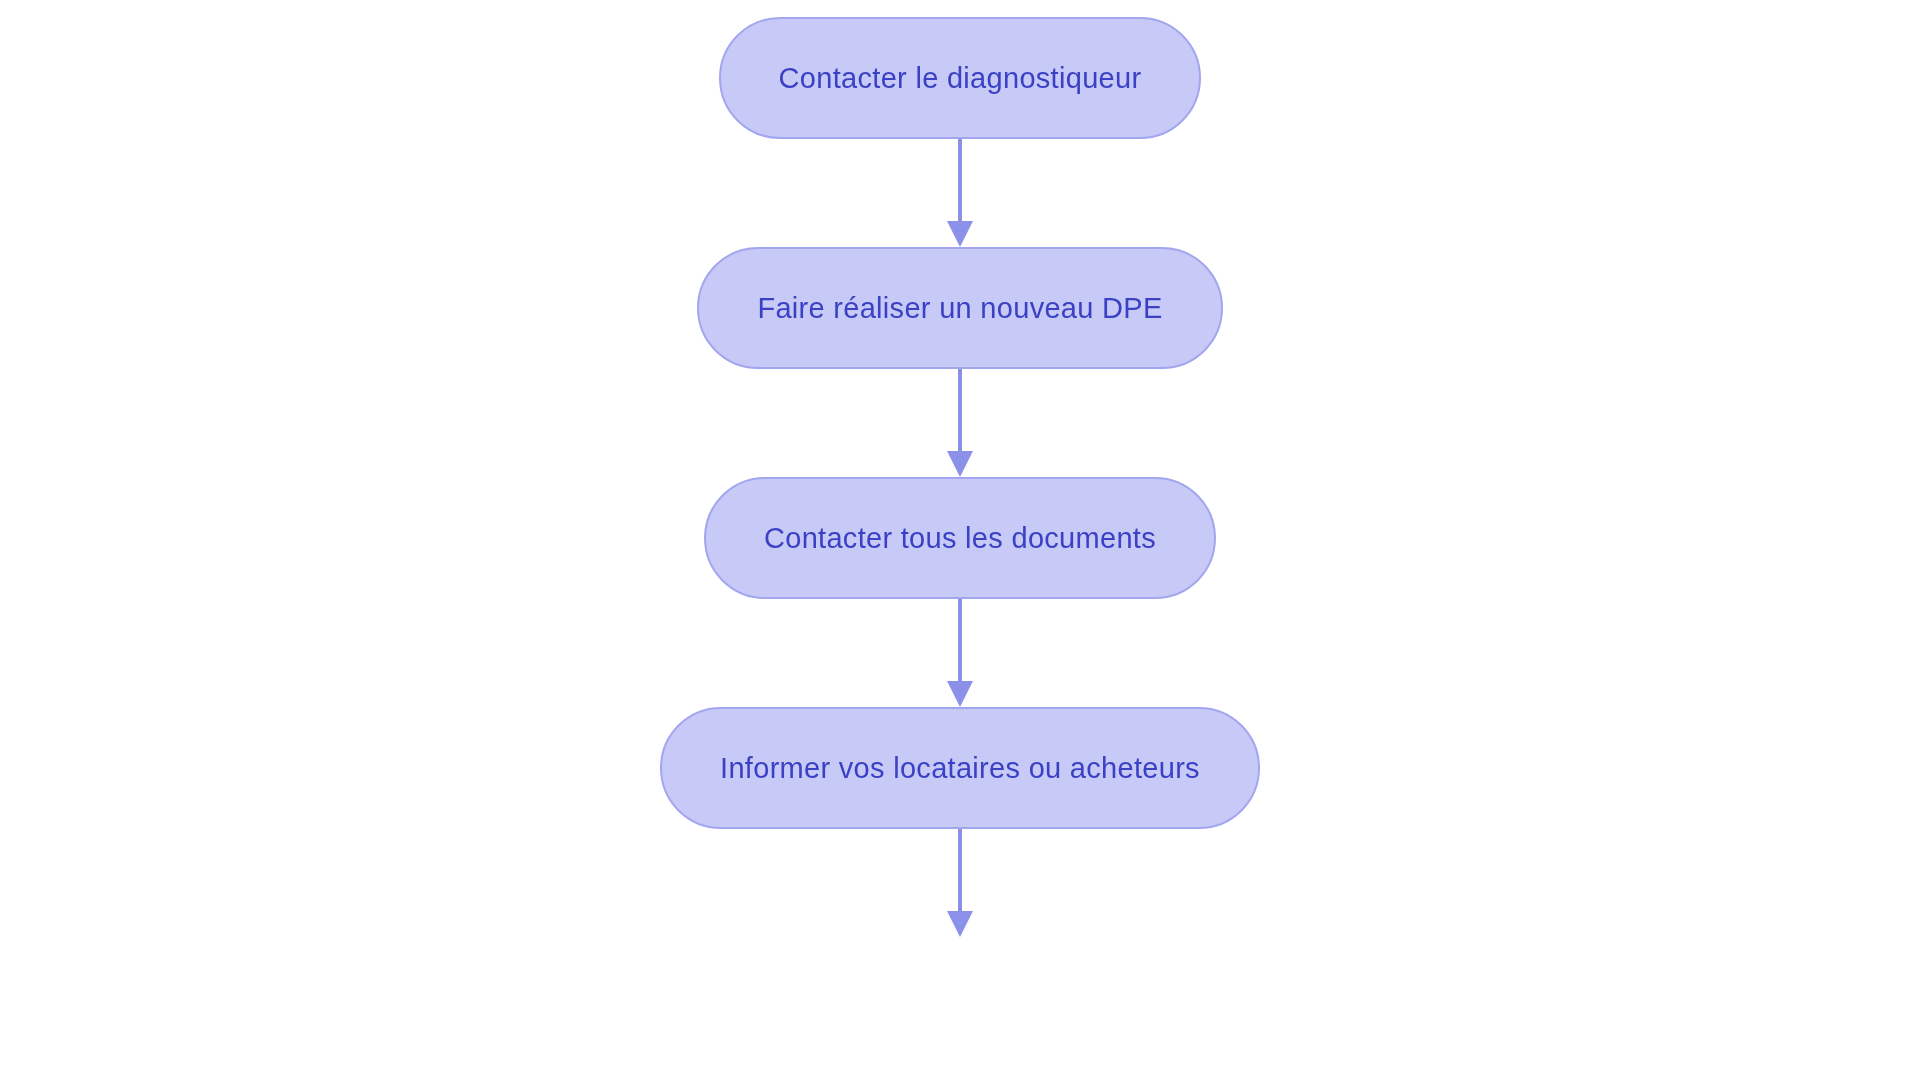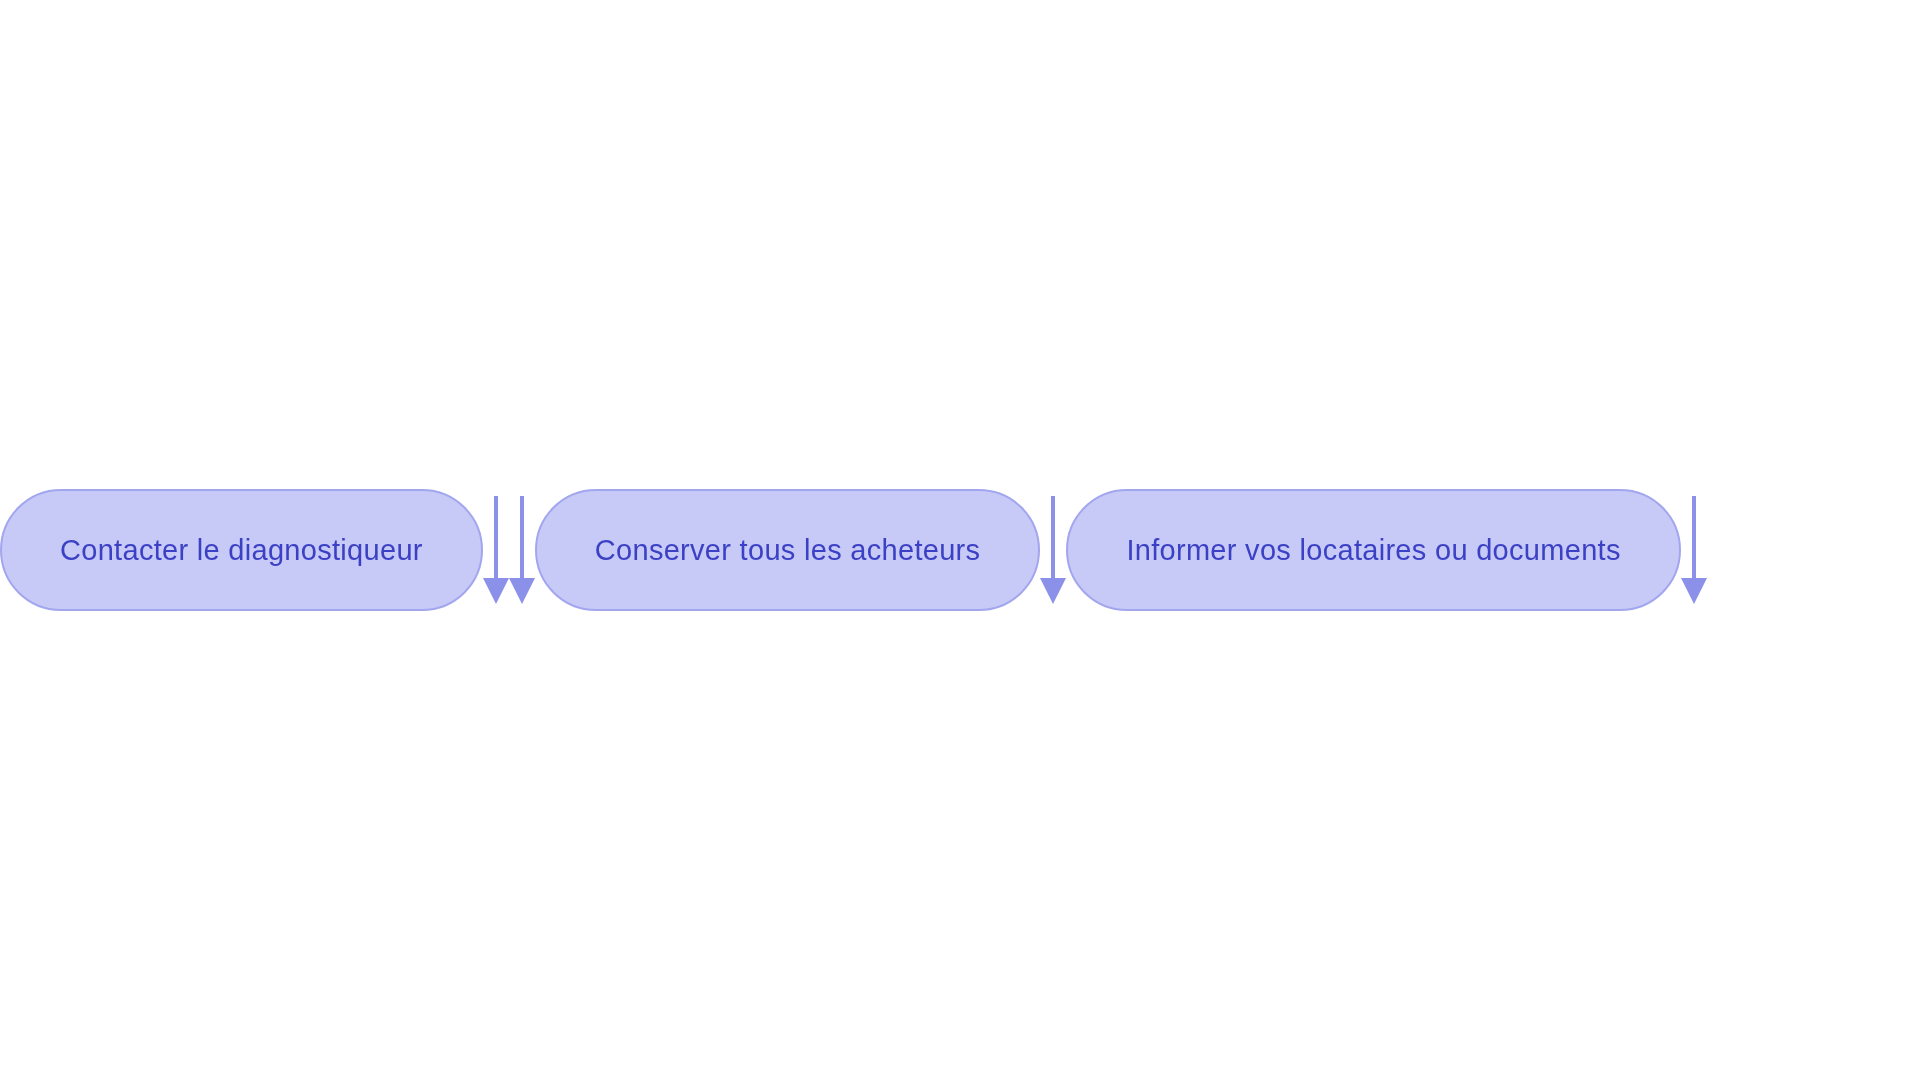--- a/index.html
+++ b/index.html
@@ -15,21 +15,21 @@
     height: 1083px;
     background: var(--page-bg);
     font-family: "Liberation Sans", sans-serif;
     overflow: hidden;
   }
   .canvas {
     position: relative;
     width: 1920px;
     height: 1083px;
     display: flex;
-    flex-direction: row;
+    flex-direction: column;
     align-items: center;
     padding-top: 17px;
   }
   .node {
     height: 122px;
     display: flex;
     align-items: center;
     justify-content: center;
     padding: 0 58px;
     border-radius: 61px;
@@ -66,34 +66,35 @@
 
 <div class="canvas">
 
   <div class="node">Contacter le diagnostiqueur</div>
 
   <div class="connector">
     <div class="line"></div>
     <div class="head"></div>
   </div>
 
+  <div class="node">Faire réaliser un nouveau DPE</div>
 
   <div class="connector">
     <div class="line"></div>
     <div class="head"></div>
   </div>
 
-  <div class="node">Conserver tous les acheteurs</div>
+  <div class="node">Contacter tous les documents</div>
 
   <div class="connector">
     <div class="line"></div>
     <div class="head"></div>
   </div>
 
-  <div class="node">Informer vos locataires ou documents</div>
+  <div class="node">Informer vos locataires ou acheteurs</div>
 
   <div class="connector">
     <div class="line"></div>
     <div class="head"></div>
   </div>
 
 
 </div>
 
 </body></html>

